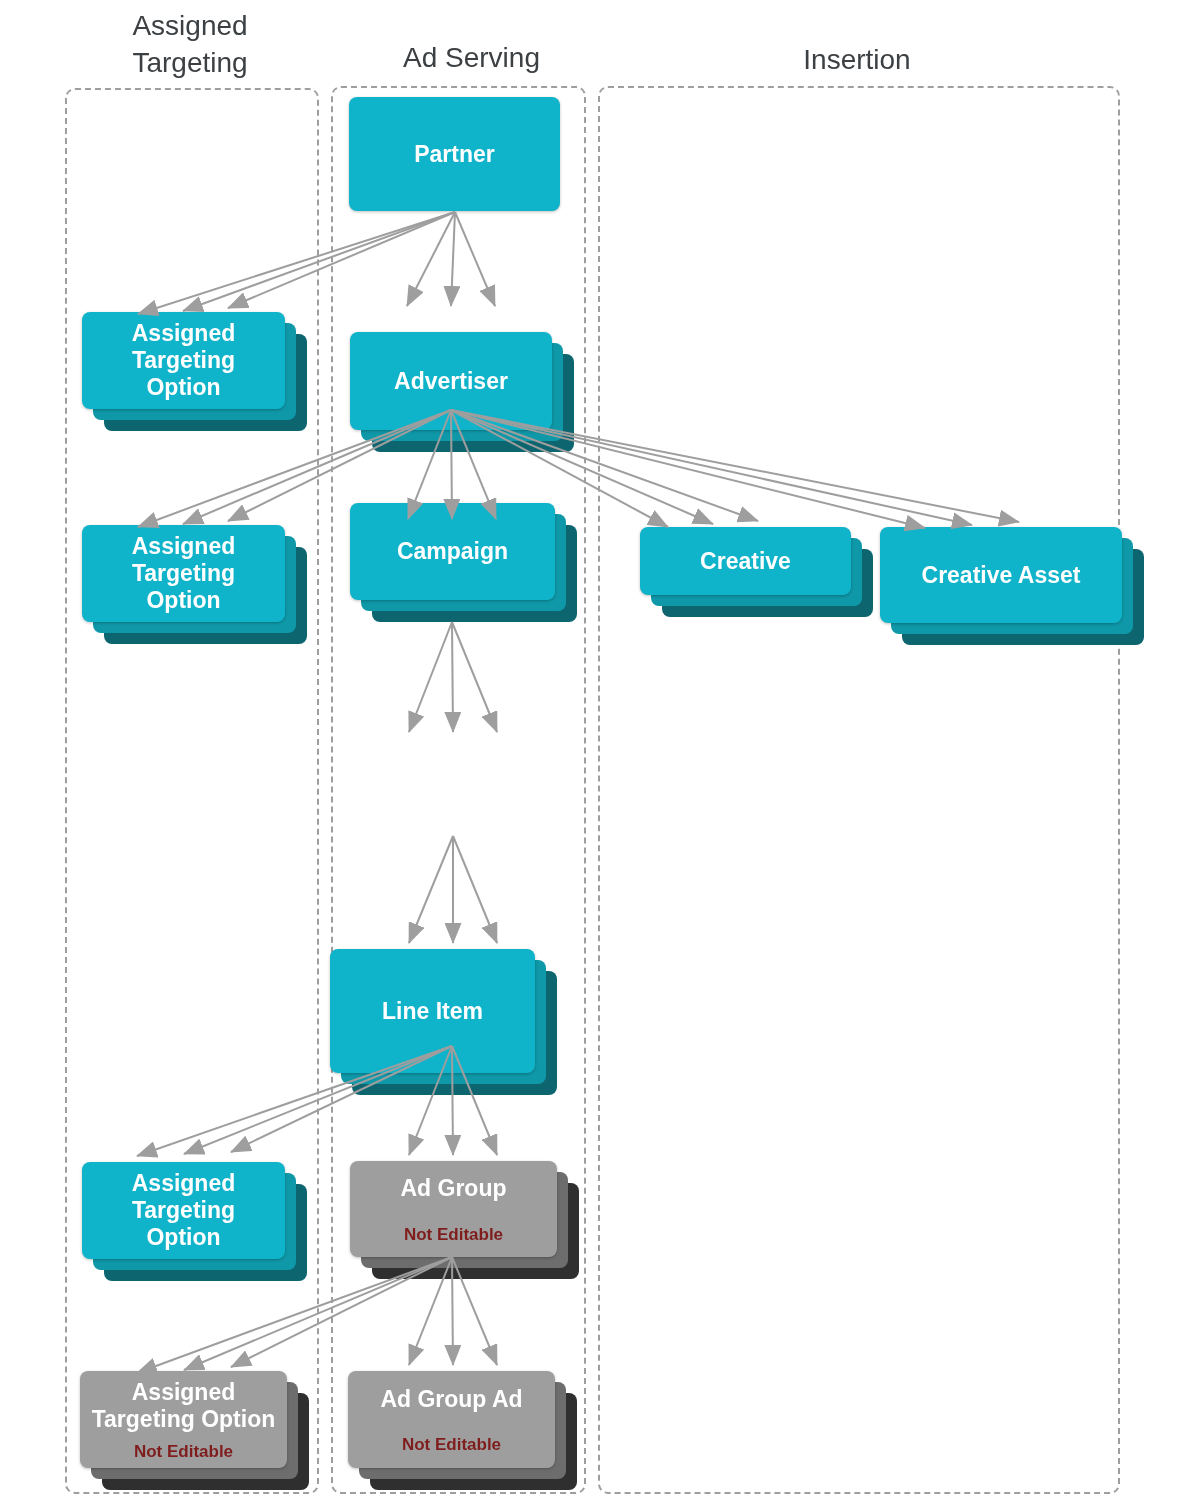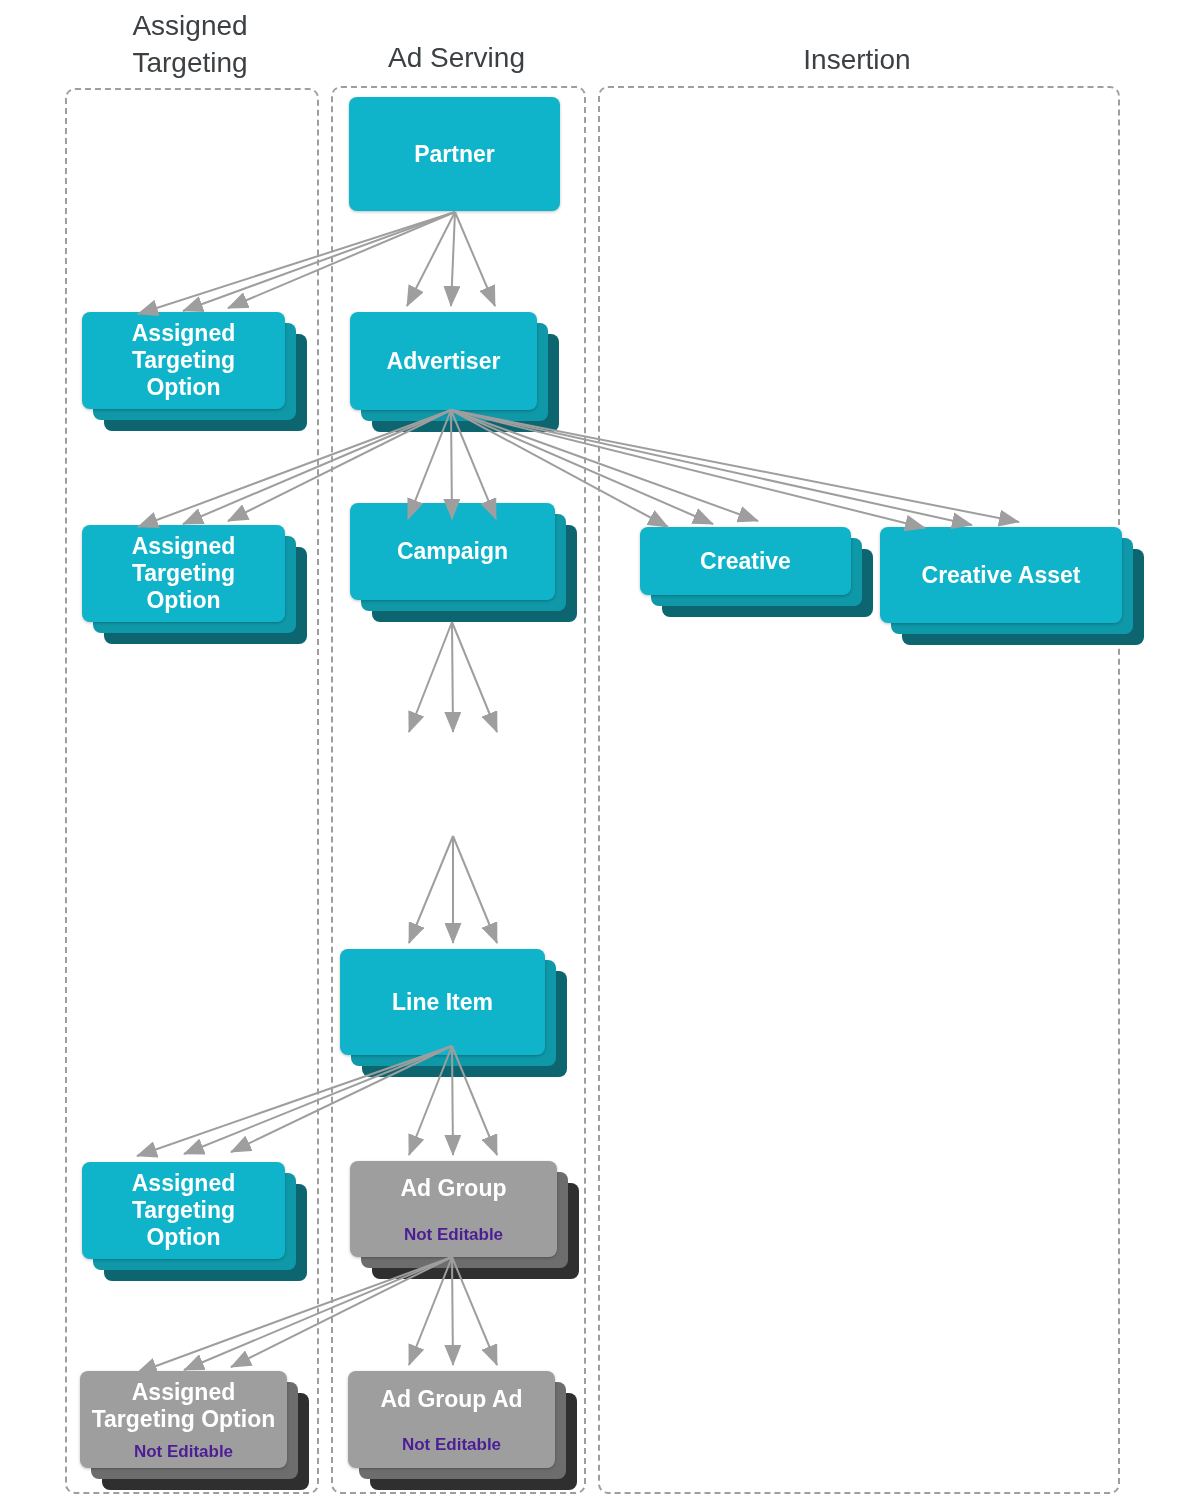--- a/index.html
+++ b/index.html
@@ -44,21 +44,21 @@
   .gray .face{background:#9e9e9e;}
   .node-label{
     color:#ffffff;
     font-weight:700;
     font-size:23px;
     line-height:1.16;
     text-align:center;
     white-space:pre-line;
   }
   .node-sublabel{
-    color:#4c1d95;
+    color:#7f1d1d;
     font-weight:700;
     font-size:17px;
     line-height:1;
     text-align:center;
   }
   #arrows{
     position:absolute;left:0;top:0;
     pointer-events:none;
   }
   #arrows line{stroke:#9e9e9e;stroke-width:2;}
@@ -67,40 +67,40 @@
 <body>
 
 <div id="canvas">
 
   <div class="column" style="left:65px;top:88px;width:250px;height:1402px"></div>
   <div class="column" style="left:331px;top:86px;width:251px;height:1404px"></div>
   <div class="column" style="left:598px;top:86px;width:518px;height:1404px"></div>
 
   <div class="col-title" style="left:65px;top:8px;width:250px">Assigned
 Targeting</div>
-  <div class="col-title" style="left:331px;top:40px;width:251px">Ad Serving</div>
+  <div class="col-title" style="left:346px;top:40px;width:251px">Ad Serving</div>
   <div class="col-title" style="left:598px;top:42px;width:518px">Insertion</div>
 
   <div class="node teal" style="left:349px;top:97px;width:211px;height:114px">
     <div class="face">
       <div class="node-label">Partner</div>
     </div>
   </div>
 
   <div class="node teal" style="left:82px;top:312px;width:203px;height:97px">
     <div class="stack-layer layer2"></div>
     <div class="stack-layer layer1"></div>
     <div class="face">
       <div class="node-label">Assigned
 Targeting
 Option</div>
     </div>
   </div>
 
-  <div class="node teal" style="left:350px;top:312px;width:187px;height:98px">
+  <div class="node teal" style="left:350px;top:332px;width:202px;height:98px">
     <div class="stack-layer layer2"></div>
     <div class="stack-layer layer1"></div>
     <div class="face">
       <div class="node-label">Advertiser</div>
     </div>
   </div>
 
   <div class="node teal" style="left:82px;top:525px;width:203px;height:97px">
     <div class="stack-layer layer2"></div>
     <div class="stack-layer layer1"></div>
@@ -129,21 +129,21 @@
 
   <div class="node teal" style="left:880px;top:527px;width:242px;height:96px">
     <div class="stack-layer layer2"></div>
     <div class="stack-layer layer1"></div>
     <div class="face">
       <div class="node-label">Creative Asset</div>
     </div>
   </div>
 
 
-  <div class="node teal" style="left:340px;top:949px;width:205px;height:106px">
+  <div class="node teal" style="left:330px;top:949px;width:205px;height:124px">
     <div class="stack-layer layer2"></div>
     <div class="stack-layer layer1"></div>
     <div class="face">
       <div class="node-label">Line Item</div>
     </div>
   </div>
 
   <div class="node teal" style="left:82px;top:1162px;width:203px;height:97px">
     <div class="stack-layer layer2"></div>
     <div class="stack-layer layer1"></div>

